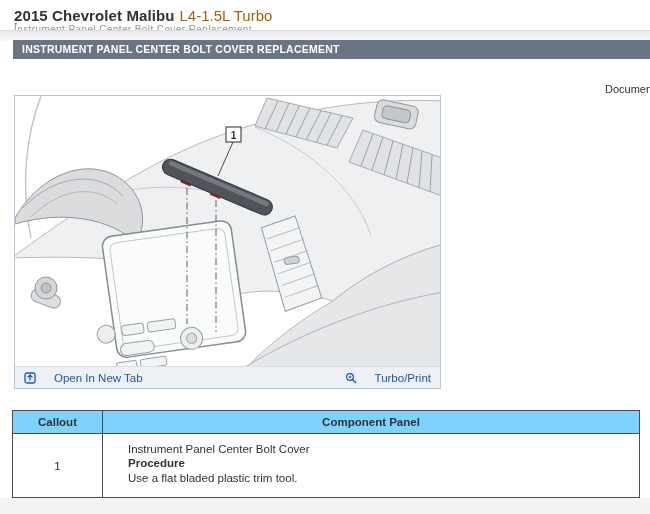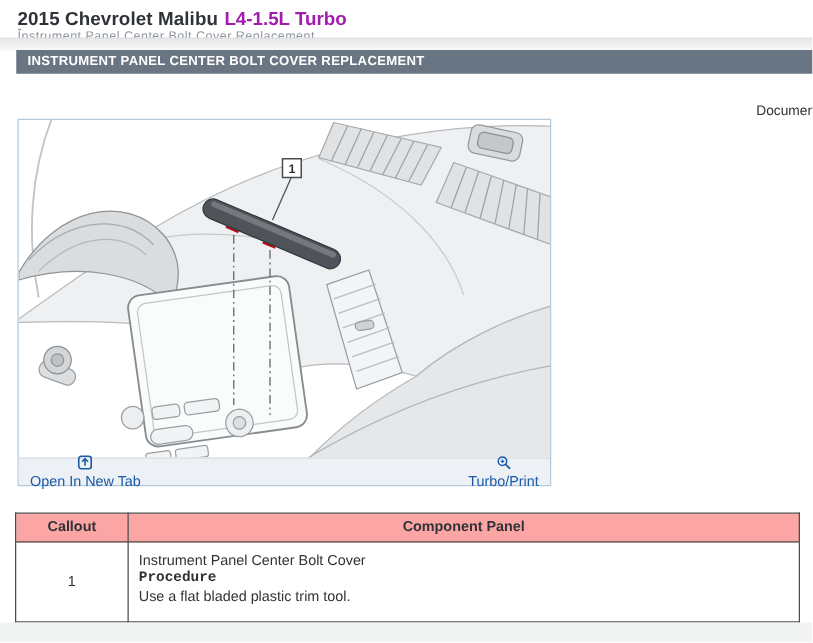--- a/index.html
+++ b/index.html
@@ -3,21 +3,21 @@
 <meta charset="utf-8">
 <style>
   html,body{margin:0;padding:0;}
   body{font-family:"Liberation Sans",sans-serif;}
   .page{position:relative;width:650px;height:514px;background:#ffffff;overflow:hidden;}
 
   
   .titlebar{position:absolute;top:0;left:0;right:0;height:30px;background:#fff;}
   .titlebar-inner{padding:7px 0 0 14px;font-size:15px;color:#2f3337;white-space:nowrap;}
   .vehicle{font-weight:bold;letter-spacing:0.1px;}
-  .engine{font-weight:bold;color:#a21caf;margin-left:5px;margin-top:24px;}
+  .engine{font-weight:normal;color:#a16207;margin-left:5px;margin-top:24px;}
 
   
   .clip-row{position:absolute;top:23px;left:14px;height:8px;width:260px;overflow:hidden;}
   .clip-row span{display:block;margin-top:-5px;font-size:10px;color:#8f97a0;letter-spacing:0.4px;white-space:nowrap;}
 
   .header-shadow{position:absolute;top:30px;left:0;right:0;height:10px;
     border-top:1px solid #dddddd;
     background:linear-gradient(to bottom,#e8e8e8,#f9f9f9);}
 
   
@@ -30,32 +30,32 @@
     font-size:11px;color:#2f3337;white-space:nowrap;}
 
   
   .figure-panel{position:absolute;top:95px;left:14px;width:427px;height:294px;
     border:1px solid #b4c9da;background:#fff;box-sizing:border-box;
     display:flex;flex-direction:column;}
   .figure-art{flex:1 1 auto;overflow:hidden;}
   .figure-art svg{display:block;}
   .figure-footer{height:21px;flex:0 0 21px;background:#edf0f4;border-top:1px solid #d8dde3;
     display:flex;justify-content:space-between;align-items:center;padding:0 9px;}
-  .fig-link{display:flex;align-items:center;gap:4px;color:#1c5aa8;font-size:11.5px;cursor:pointer;text-decoration:none;flex-direction:column;}
+  .fig-link{display:flex;align-items:center;gap:18px;color:#1c5aa8;font-size:11.5px;cursor:pointer;text-decoration:none;}
   .fig-link svg{flex:0 0 auto;}
 
   
   table.parts{position:absolute;top:410px;left:12px;width:628px;border-collapse:collapse;
     font-size:11.5px;color:#2f3337;table-layout:fixed;}
   table.parts th,table.parts td{border:1px solid #4c4c4c;}
-  table.parts th{background:#fca5a5;height:22px;font-weight:bold;text-align:center;padding:0;}
+  table.parts th{background:#7dd3fc;height:22px;font-weight:bold;text-align:center;padding:0;}
   col.c-callout{width:90px;}
   td.cell-callout{text-align:center;vertical-align:middle;}
-  td.cell-comp{padding:8px 8px 12px 8px;vertical-align:top;line-height:1.25;}
-  .proc-label{font-weight:bold;font-family:Liberation Mono, monospace;}
+  td.cell-comp{padding:8px 8px 12px 25px;vertical-align:top;line-height:1.25;}
+  .proc-label{font-weight:bold;}
   .proc-note{}
 
   .bottom-strip{position:absolute;top:498px;left:0;right:0;height:16px;background:#f2f3f3;}
 </style>
 </head>
 <body>
 
 <div class="page">
 
   <div class="titlebar">

